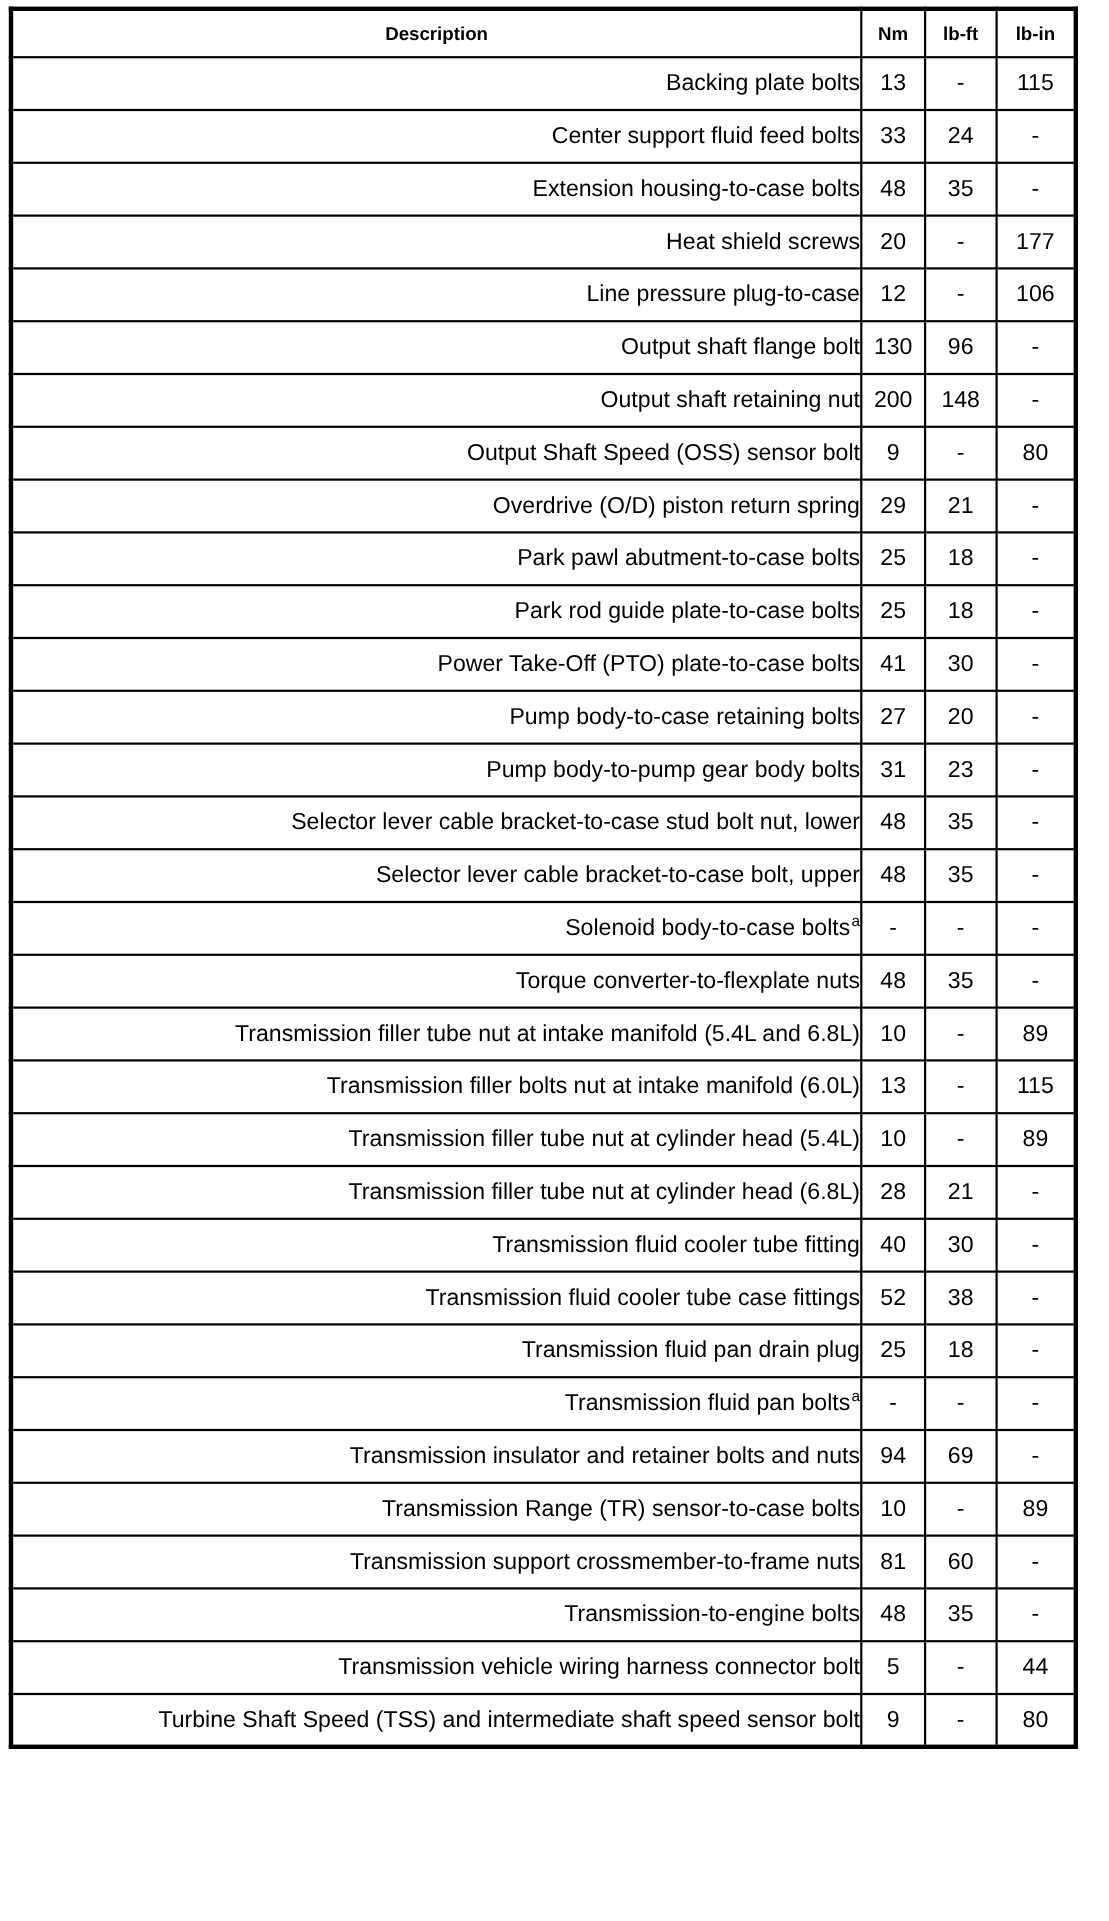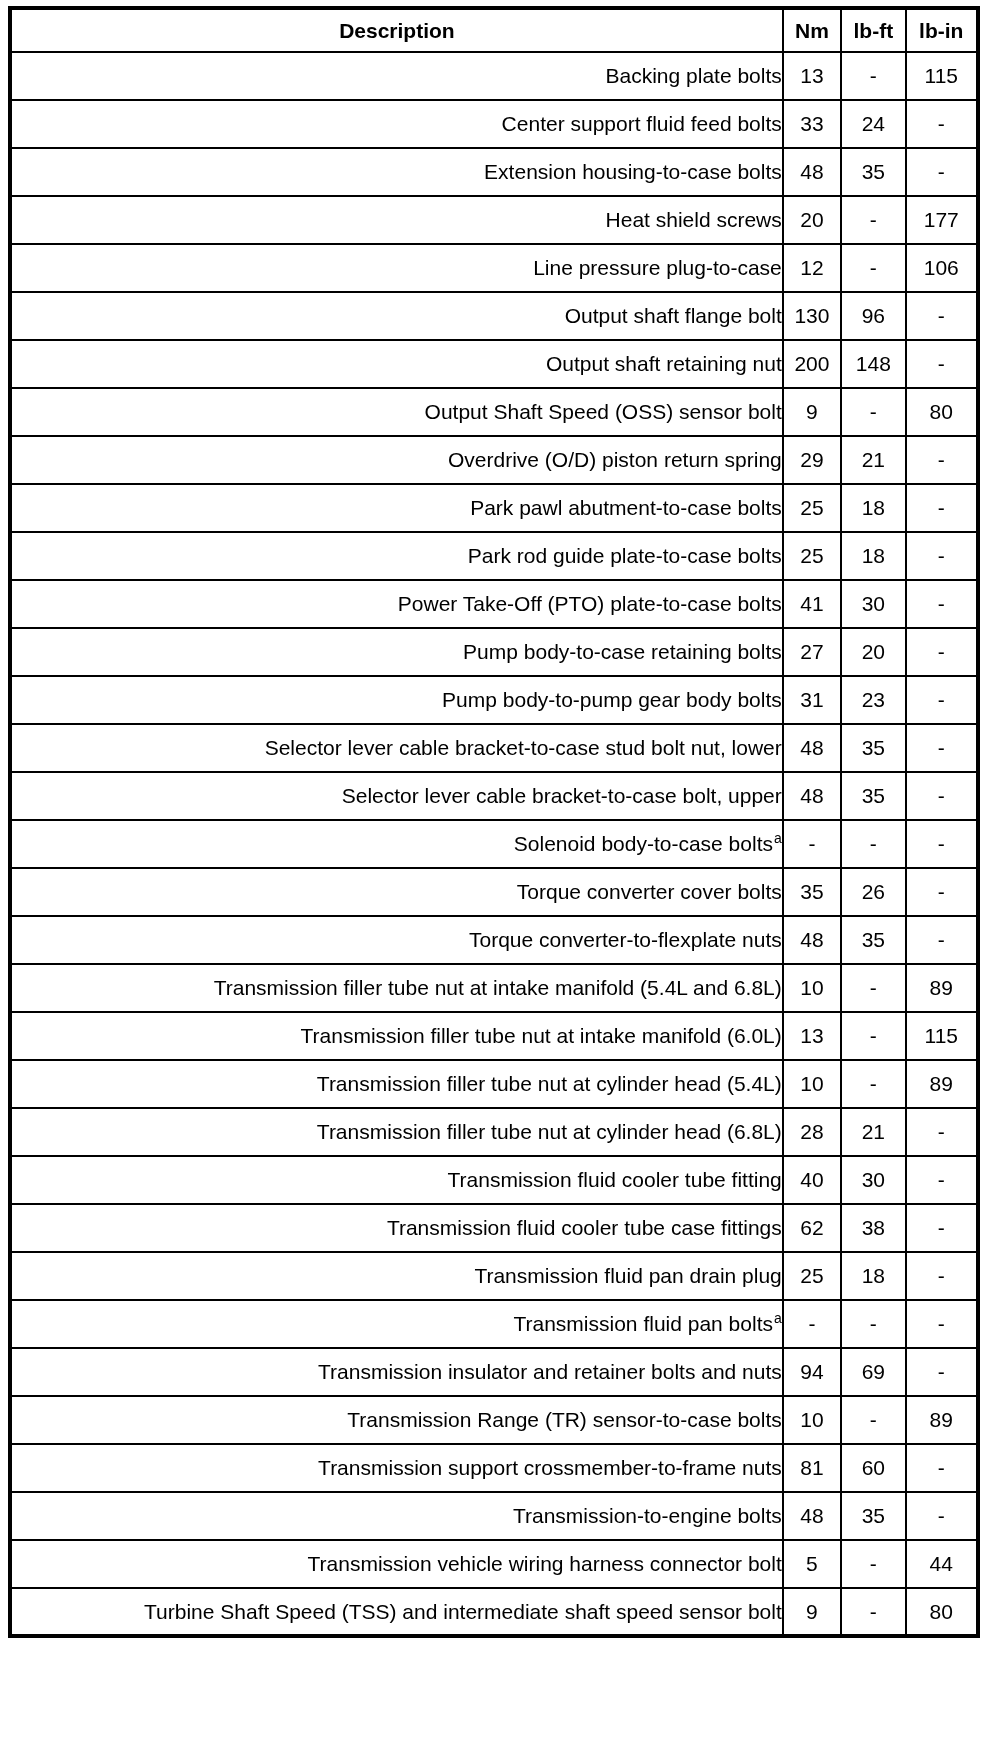--- a/index.html
+++ b/index.html
@@ -33,21 +33,21 @@
   table.torque-table td {
     border: 2px solid #000000;
     padding: 0;
     overflow: hidden;
     white-space: nowrap;
   }
   tr.header-row { height: 44px; }
   tr.data-row   { height: 48px; }
 
   th {
-    font-size: 21px;
+    font-size: 17px;
     font-weight: bold;
     text-align: center;
     vertical-align: middle;
   }
   td {
     font-size: 21px;
     vertical-align: middle;
   }
   td.desc {
     text-align: right;
@@ -179,39 +179,33 @@
           <td class="num">35</td>
           <td class="num">-</td>
         </tr>
         <tr class="data-row">
           <td class="desc">Solenoid body-to-case bolts<sup>a</sup></td>
           <td class="num">-</td>
           <td class="num">-</td>
           <td class="num">-</td>
         </tr>
         <tr class="data-row">
-          <td class="desc">Torque converter cover bolts</td>
-          <td class="num">35</td>
-          <td class="num">26</td>
-          <td class="num">-</td>
-        </tr>
-        <tr class="data-row">
           <td class="desc">Torque converter-to-flexplate nuts</td>
           <td class="num">48</td>
           <td class="num">35</td>
           <td class="num">-</td>
         </tr>
         <tr class="data-row">
           <td class="desc">Transmission filler tube nut at intake manifold (5.4L and 6.8L)</td>
           <td class="num">10</td>
           <td class="num">-</td>
           <td class="num">89</td>
         </tr>
         <tr class="data-row">
-          <td class="desc">Transmission filler tube nut at intake manifold (6.0L)</td>
+          <td class="desc">Transmission filler bolts nut at intake manifold (6.0L)</td>
           <td class="num">13</td>
           <td class="num">-</td>
           <td class="num">115</td>
         </tr>
         <tr class="data-row">
           <td class="desc">Transmission filler tube nut at cylinder head (5.4L)</td>
           <td class="num">10</td>
           <td class="num">-</td>
           <td class="num">89</td>
         </tr>
@@ -222,21 +216,21 @@
           <td class="num">-</td>
         </tr>
         <tr class="data-row">
           <td class="desc">Transmission fluid cooler tube fitting</td>
           <td class="num">40</td>
           <td class="num">30</td>
           <td class="num">-</td>
         </tr>
         <tr class="data-row">
           <td class="desc">Transmission fluid cooler tube case fittings</td>
-          <td class="num">62</td>
+          <td class="num">52</td>
           <td class="num">38</td>
           <td class="num">-</td>
         </tr>
         <tr class="data-row">
           <td class="desc">Transmission fluid pan drain plug</td>
           <td class="num">25</td>
           <td class="num">18</td>
           <td class="num">-</td>
         </tr>
         <tr class="data-row">

